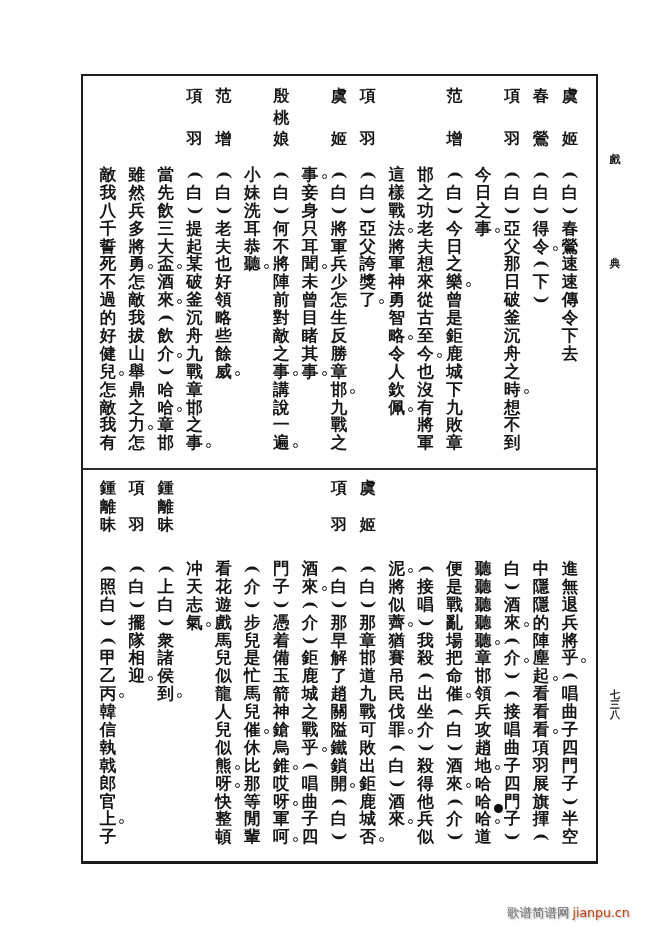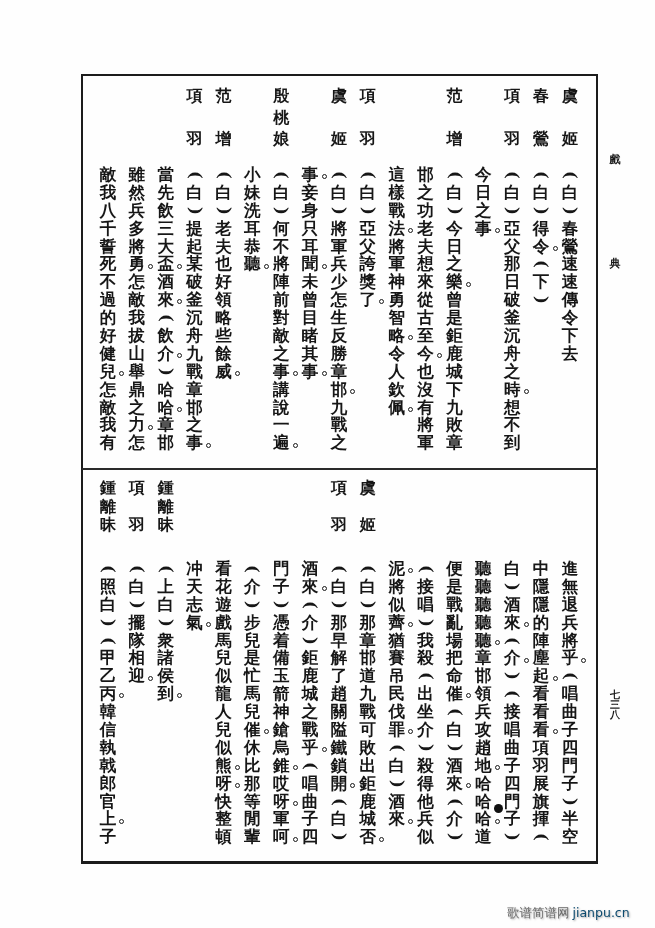--- a/index.html
+++ b/index.html
@@ -52,21 +52,21 @@
   .side-title-1 { top:154px; font-size:11px; line-height:12px; }
   .side-title-2 { top:258px; font-size:11px; line-height:12px; }
   .page-num { top:690px; display:flex; flex-direction:column; align-items:center; }
   .page-num .g { height:10px; line-height:10px; font-size:10px; font-weight:700; }
 
   .watermark {
     position:absolute; left:507px; top:905px; font-size:12.5px; color:#6a6a6a;
     text-shadow:1px 1px 2px rgba(0,0,0,0.35); white-space:nowrap;
     font-family:"DejaVu Sans", sans-serif;
   }
-  .watermark .wm-url { color:#0c4a6e; margin-left:3px;text-align:right; }
+  .watermark .wm-url { color:#c2410c; margin-left:3px;text-align:right; }
 </style>
 </head>
 <body>
 
 <div class="frame-line frame-top"></div>
 <div class="frame-line frame-bottom"></div>
 <div class="frame-line frame-left"></div>
 <div class="frame-line frame-right"></div>
 <div class="frame-line frame-mid"></div>
 

